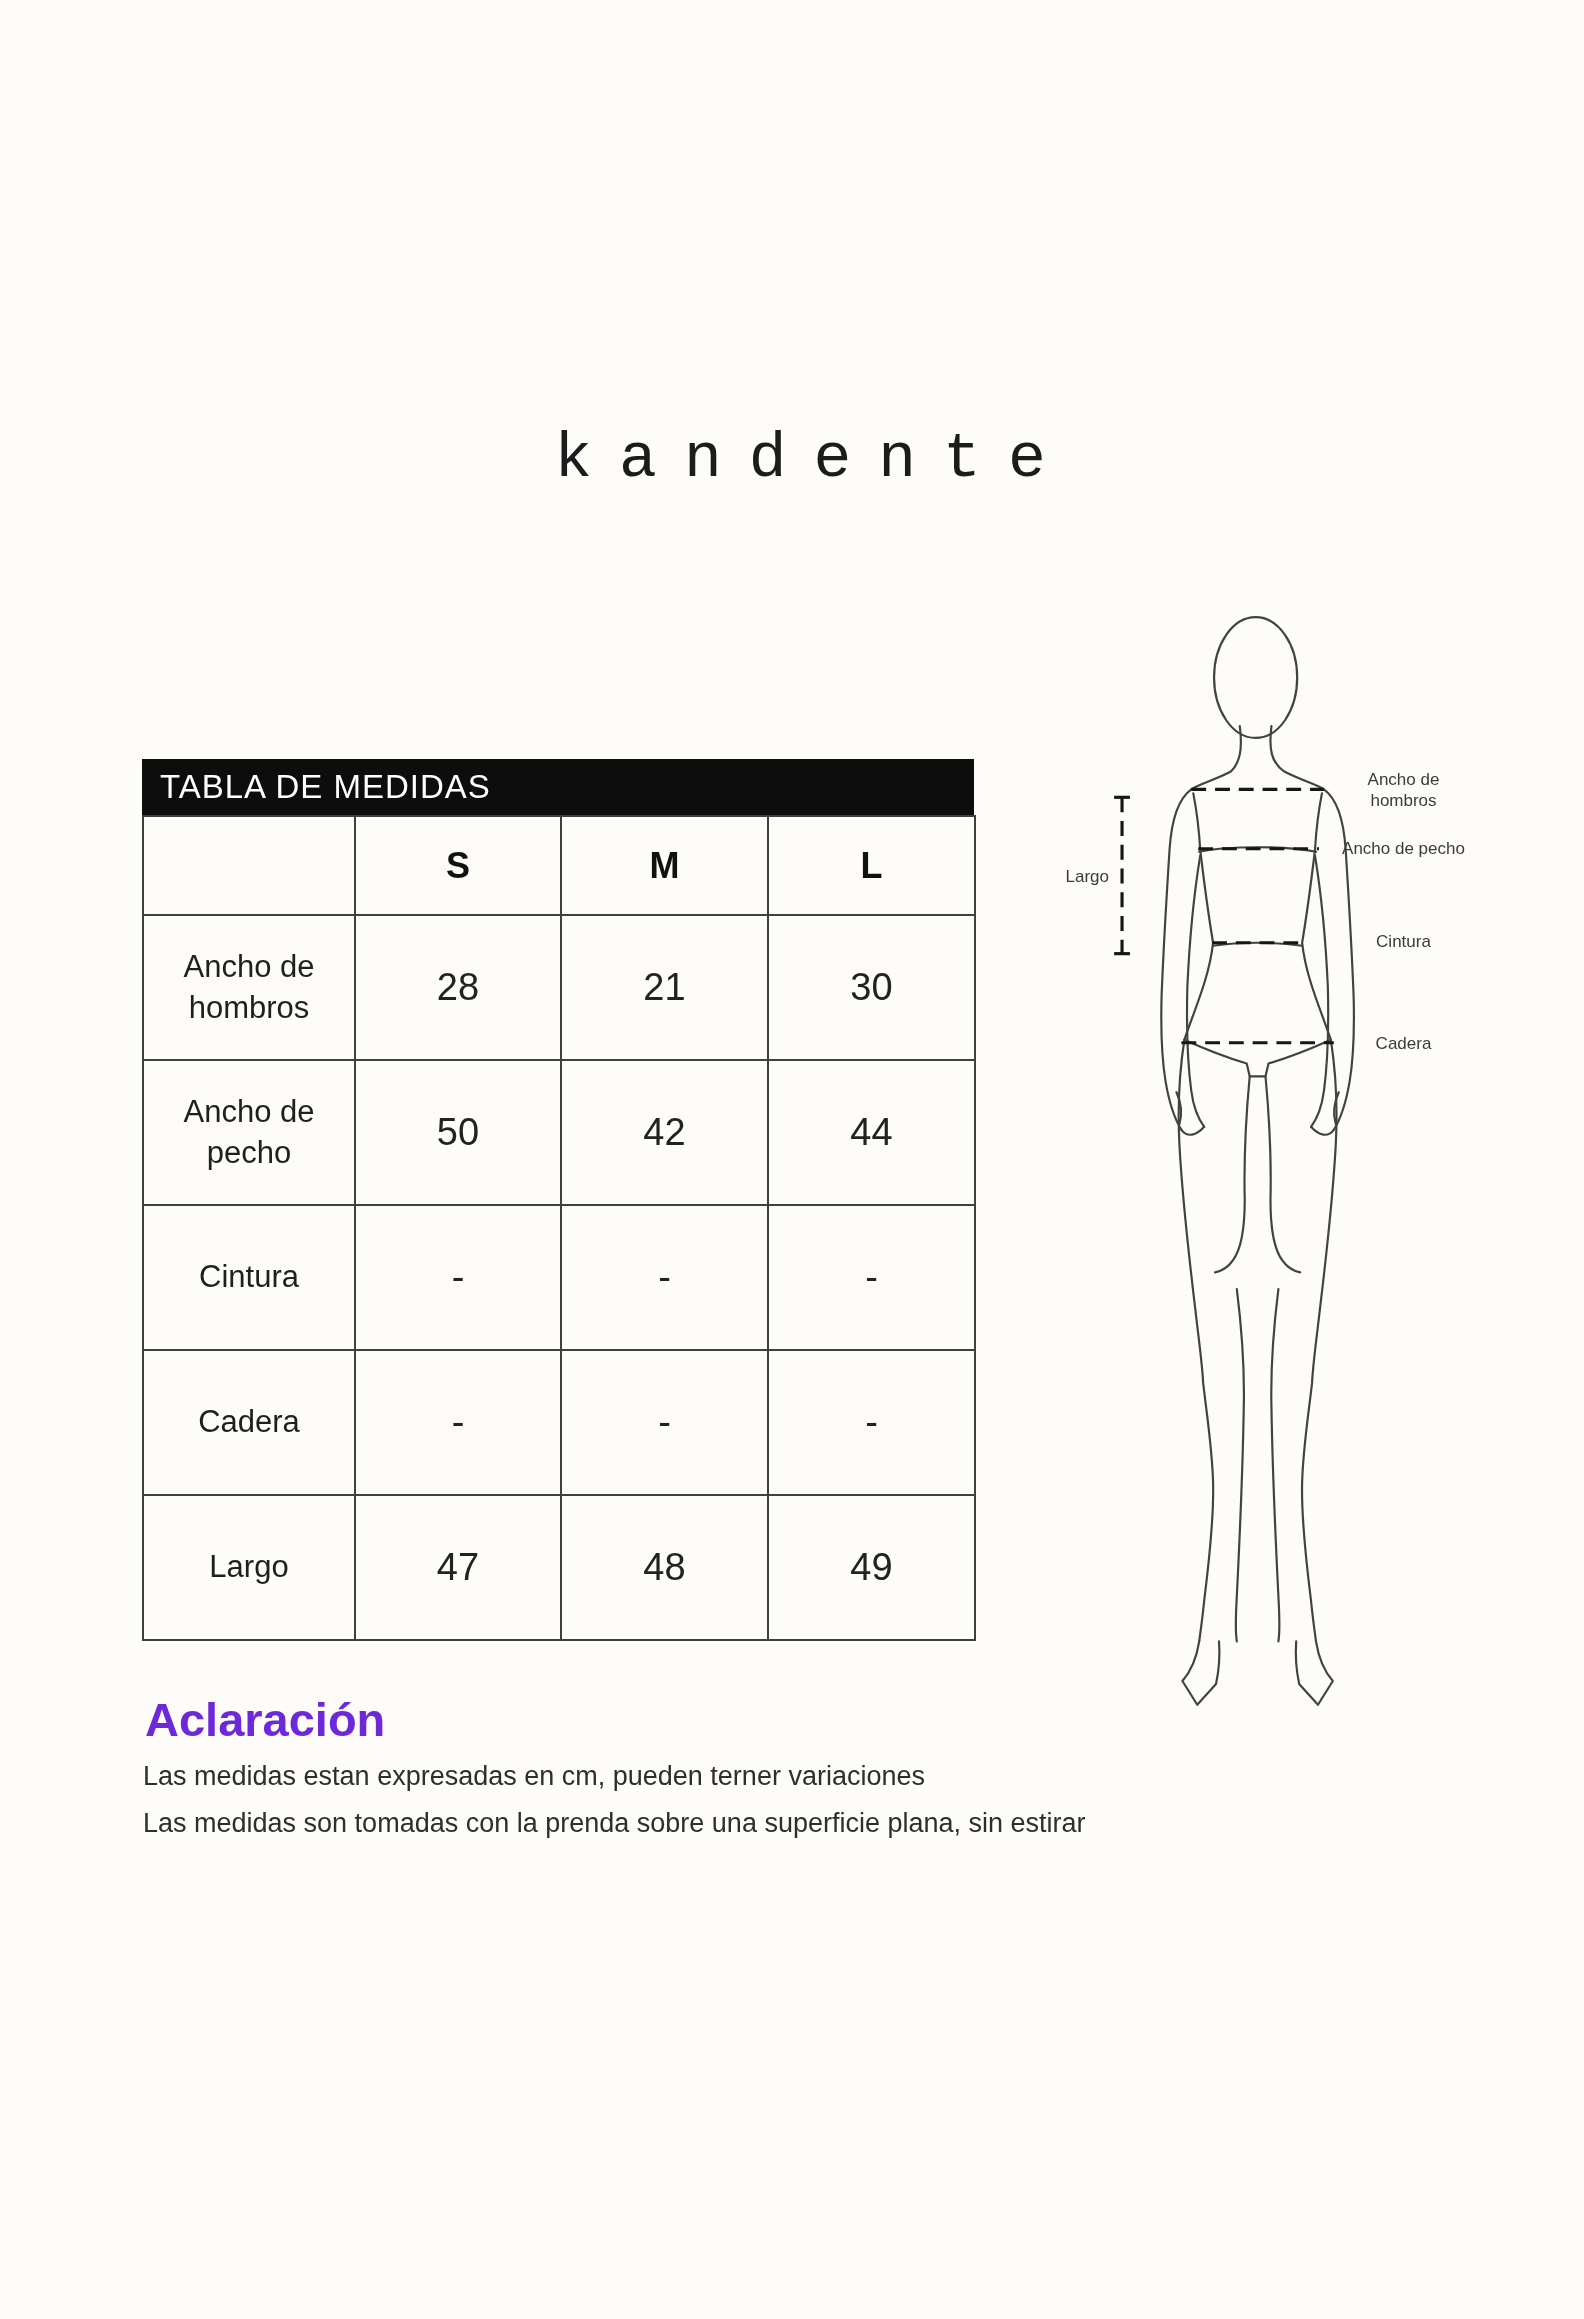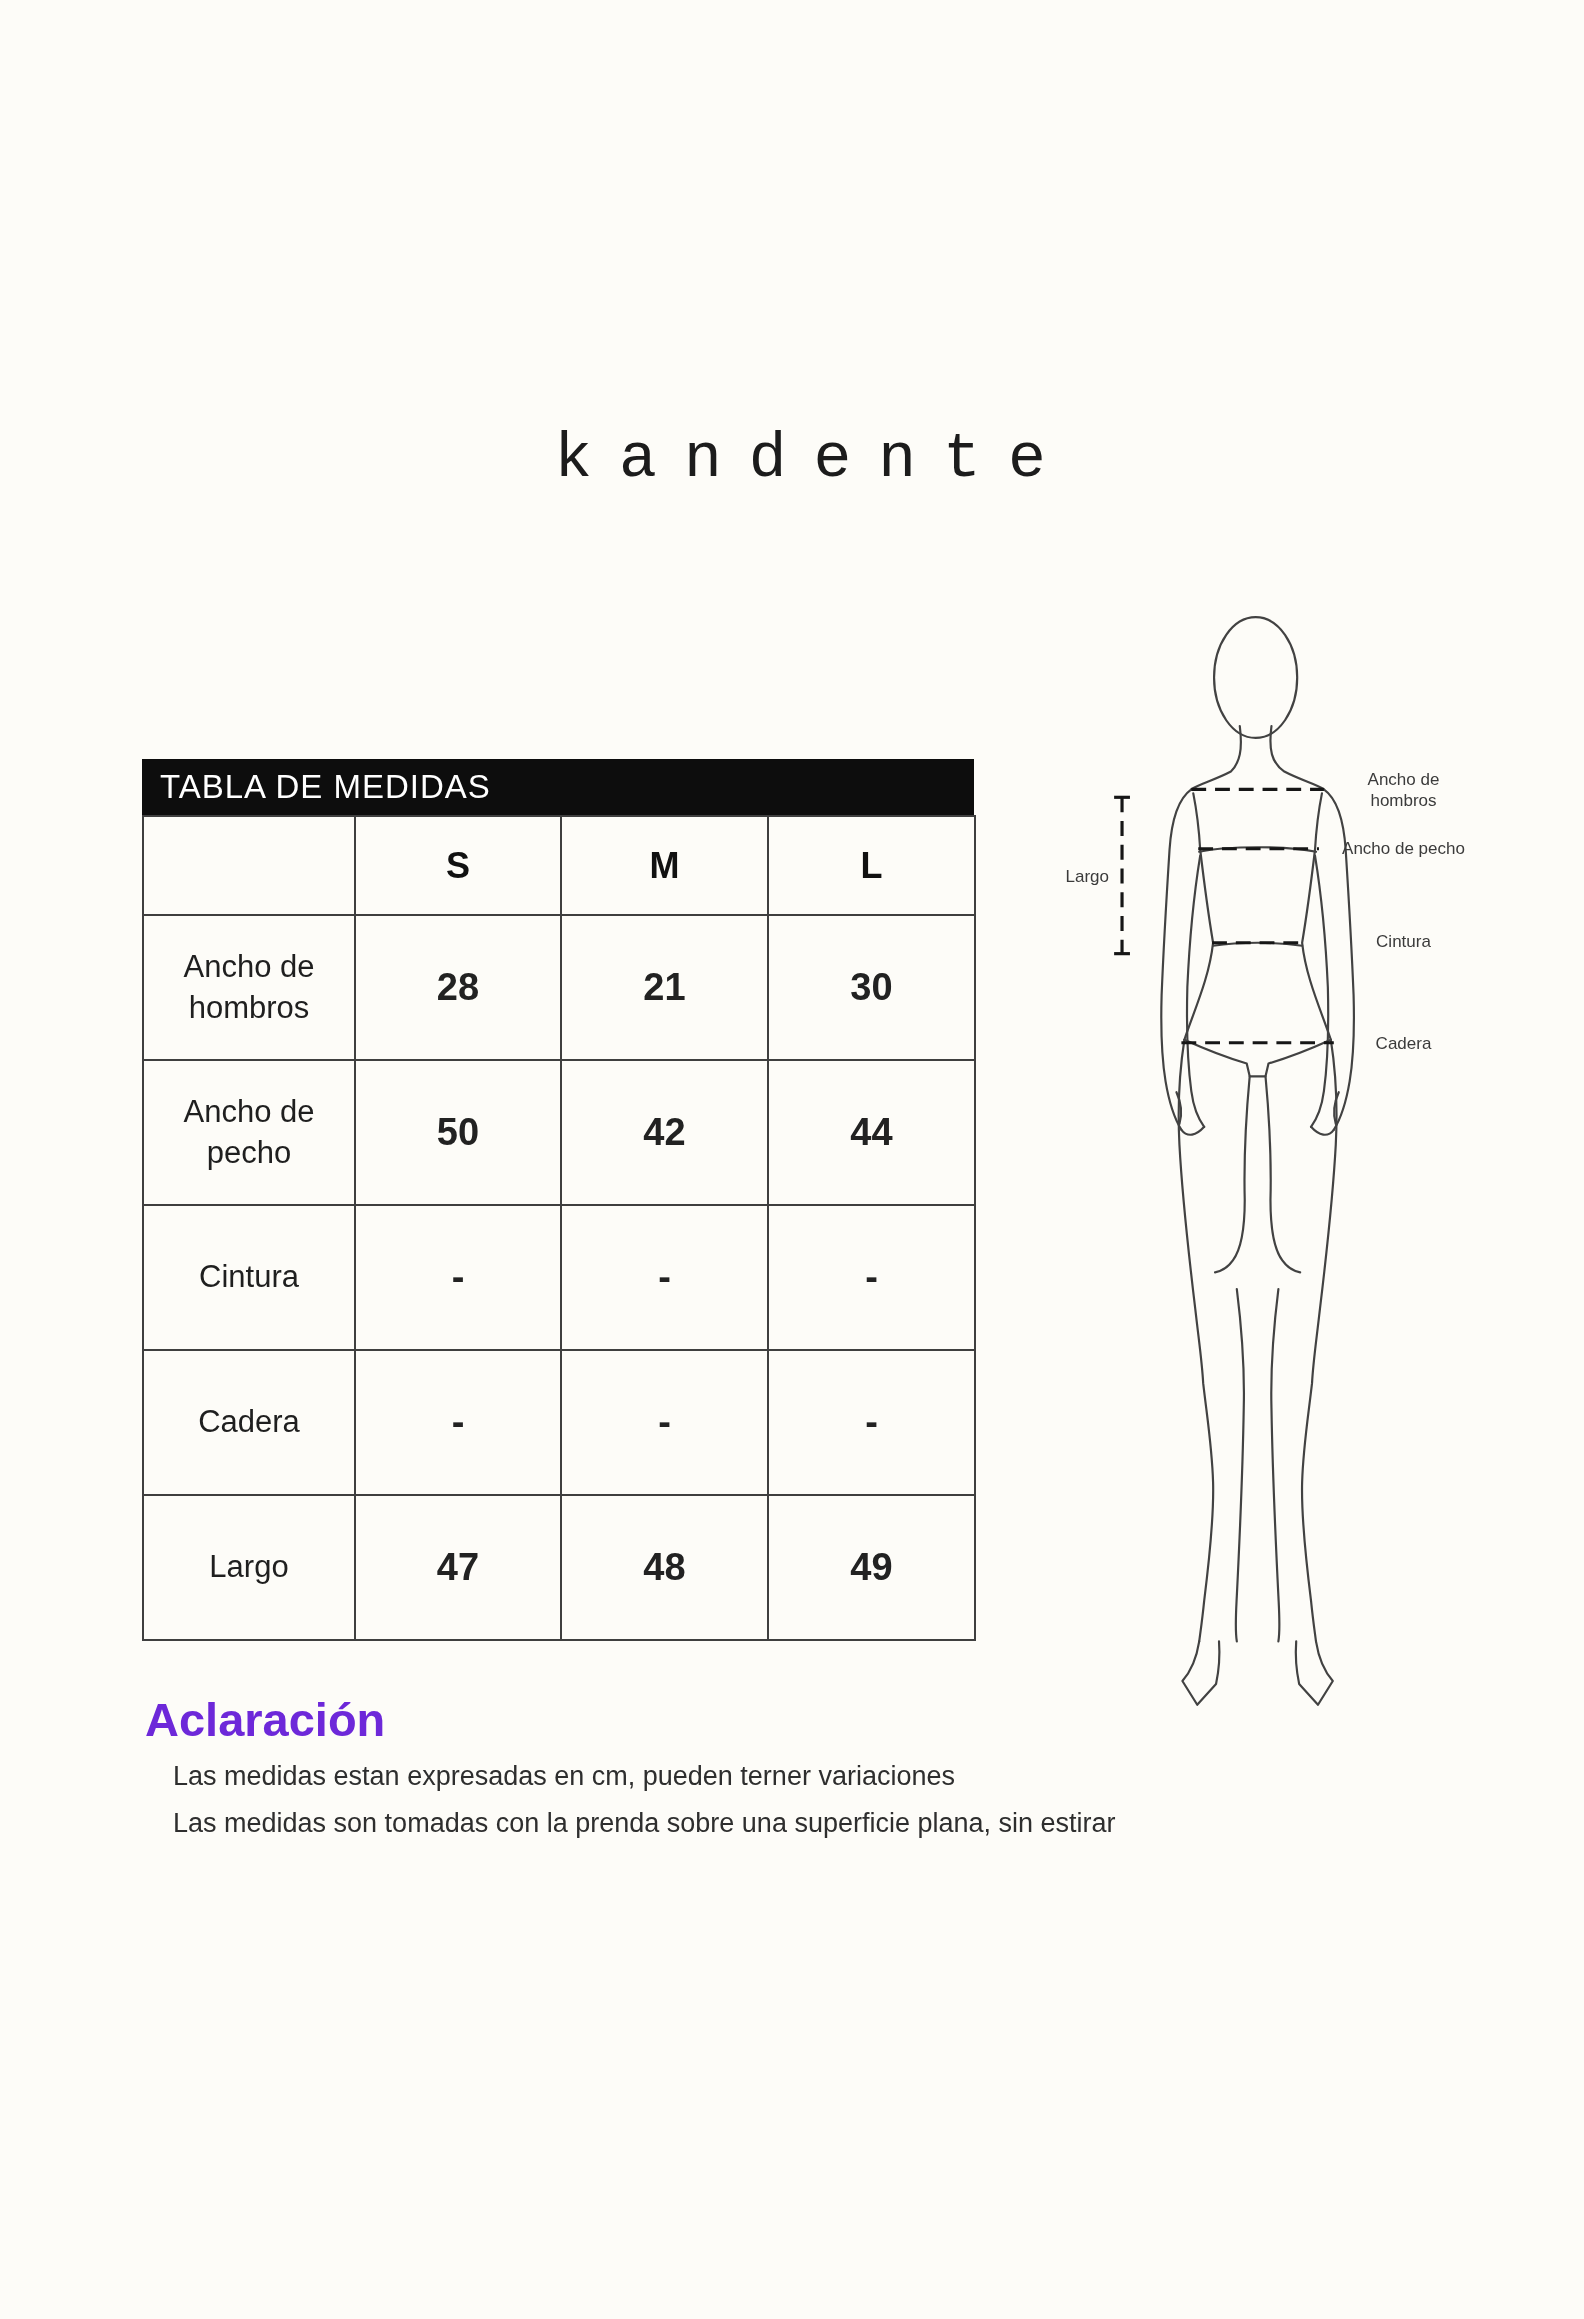--- a/index.html
+++ b/index.html
@@ -34,40 +34,40 @@
   table.size-grid { width:832px; border-collapse:collapse; table-layout:fixed; }
   table.size-grid td {
     border:2px solid #3f3f3f;
     text-align:center; vertical-align:middle;
     padding:0;
   }
   tr.header-row { height:99px; }
   tr.data-row { height:145px; }
   .size-col { font-size:36px; font-weight:700; color:#111111; }
   .row-label { font-size:31px; line-height:1.3; color:#1f1f1f; padding:0 24px !important; }
-  .cell-value { font-size:38px; font-weight:700; color:#222222; }
+  .cell-value { font-size:38px; font-weight:400; color:#222222; }
 
   
   .croquis { position:absolute; left:1030px; top:594px; width:475px; height:1129px; }
   .dash { stroke-dasharray:15 9; }
 
   
   .fig-label {
     position:absolute; font-size:17px; line-height:21px;
     color:#3b3b3b; text-align:center; width:129px;
   }
   .fig-label.right-col { left:1339px; }
   .fig-label.largo { left:1030px; width:79px; text-align:right; }
 
   
   .notes-heading {
     position:absolute; left:145px; top:1696px;
     margin:0; font-size:47px; line-height:48px; font-weight:700; color:#6d28d9;
   }
-  .note-line { position:absolute; left:143px; font-size:27px; color:#2e2e2e;margin-left:30px; }
+  .note-line { position:absolute; left:143px; font-size:27px; color:#2e2e2e; }
   .note-line.l1 { top:1761px; }
   .note-line.l2 { top:1808px; }
 </style>
 </head>
 <body>
 
 <div class="page">
 
   <h1 class="brand">kandente</h1>
 

